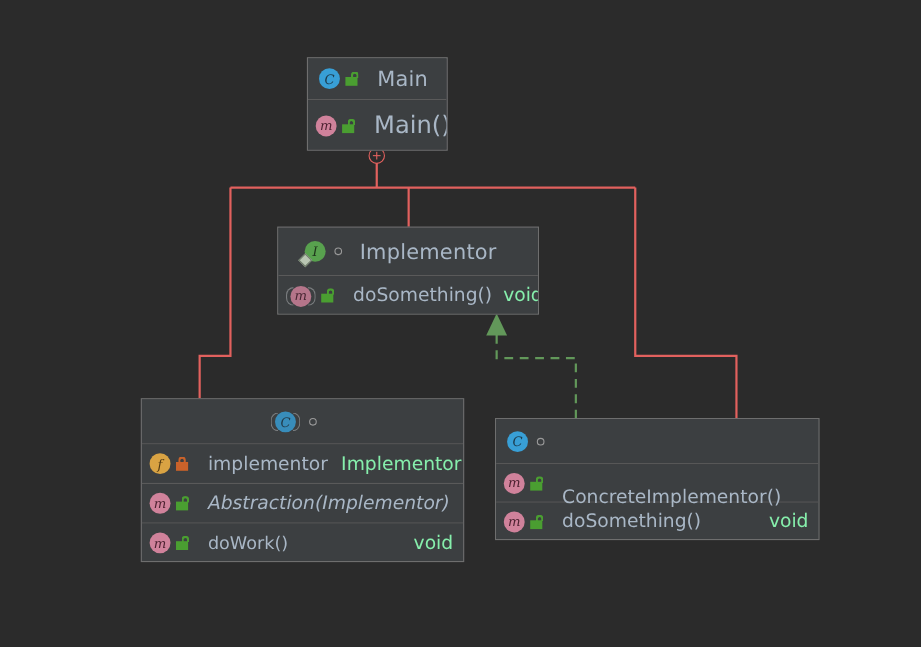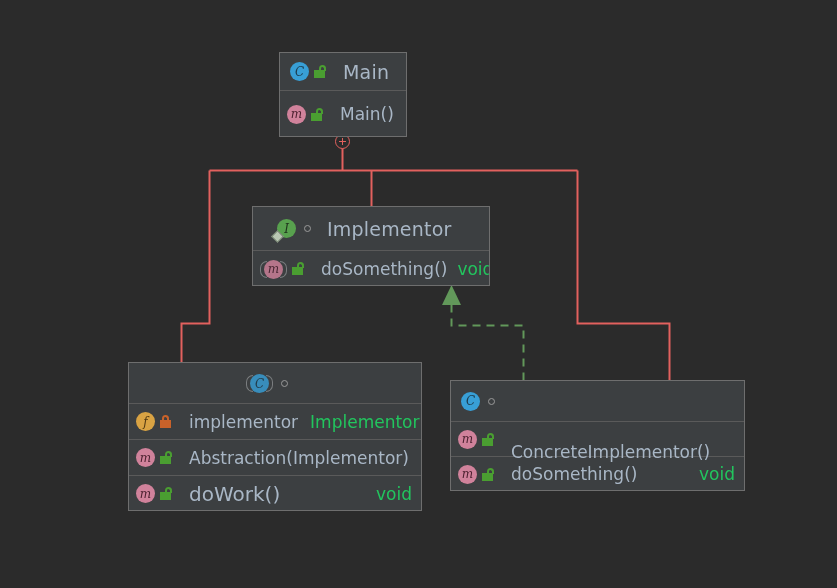--- a/index.html
+++ b/index.html
@@ -68,21 +68,21 @@
     border-bottom: 1px solid #5a5a5a;
     background: #3c3f41;
     white-space: nowrap;
   }
   .member-row:last-child { border-bottom: none; }
   .member-name {
     color: #a9b7c6;
     font-size: 15px;
   }
   .member-type {
-    color: #22c55e;
+    color: #86efac;
     font-size: 15px;
     margin-left: auto;
     padding-left: 14px;
     text-align: right;
   }
   .member-type.adj {
     margin-left: 0;
     padding-left: 10px;
   }
 
@@ -241,21 +241,21 @@
     </div>
     <div class="member-row" style="height:46px;">
       <span class="ico">
         <span class="ico-badge ico-method">m</span>
       </span>
       <span class="lock open">
         <span class="shackle"></span>
           <span class="body"></span>
       </span>
       <span class="gap-title"></span>
-      <span class="member-name" style="font-size:17px;">Main()</span>
+      <span class="member-name" style="font-size:22px;">Main()</span>
     </div>
   </div>
 
   <div class="node" style="left:252px; top:206px; width:238px; height:80px;">
     <div class="node-header left" style="height:44px;">
       <span class="ico" style="margin-left:14px;">
         <span class="ico-badge ico-iface">I</span>
         <span class="iface-mark"></span>
       </span>
       <span class="dot-marker"></span>
@@ -302,32 +302,32 @@
     </div>
     <div class="member-row" style="height:36px;">
       <span class="ico">
         <span class="ico-badge ico-method">m</span>
       </span>
       <span class="lock open">
         <span class="shackle"></span>
           <span class="body"></span>
       </span>
       <span class="gap-title"></span>
-      <span class="member-name" style="font-size:17px;">Abstraction(Implementor)</span>
+      <span class="member-name" style="font-size:17px;font-style:italic;">Abstraction(Implementor)</span>
     </div>
     <div class="member-row" style="height:35px;">
       <span class="ico">
         <span class="ico-badge ico-method">m</span>
       </span>
       <span class="lock open">
         <span class="shackle"></span>
           <span class="body"></span>
       </span>
       <span class="gap-title"></span>
-      <span class="member-name" style="font-size:20px;">doWork()</span>
+      <span class="member-name" style="font-size:16px;">doWork()</span>
       <span class="member-type" style="font-size:17px;">void</span>
     </div>
   </div>
 
   <div class="node" style="left:450px; top:380px; width:295px; height:111px;">
     <div class="node-header left" style="height:41px;">
       <span class="ico">
         <span class="ico-badge ico-class">C</span>
       </span>
       <span class="dot-marker"></span>

